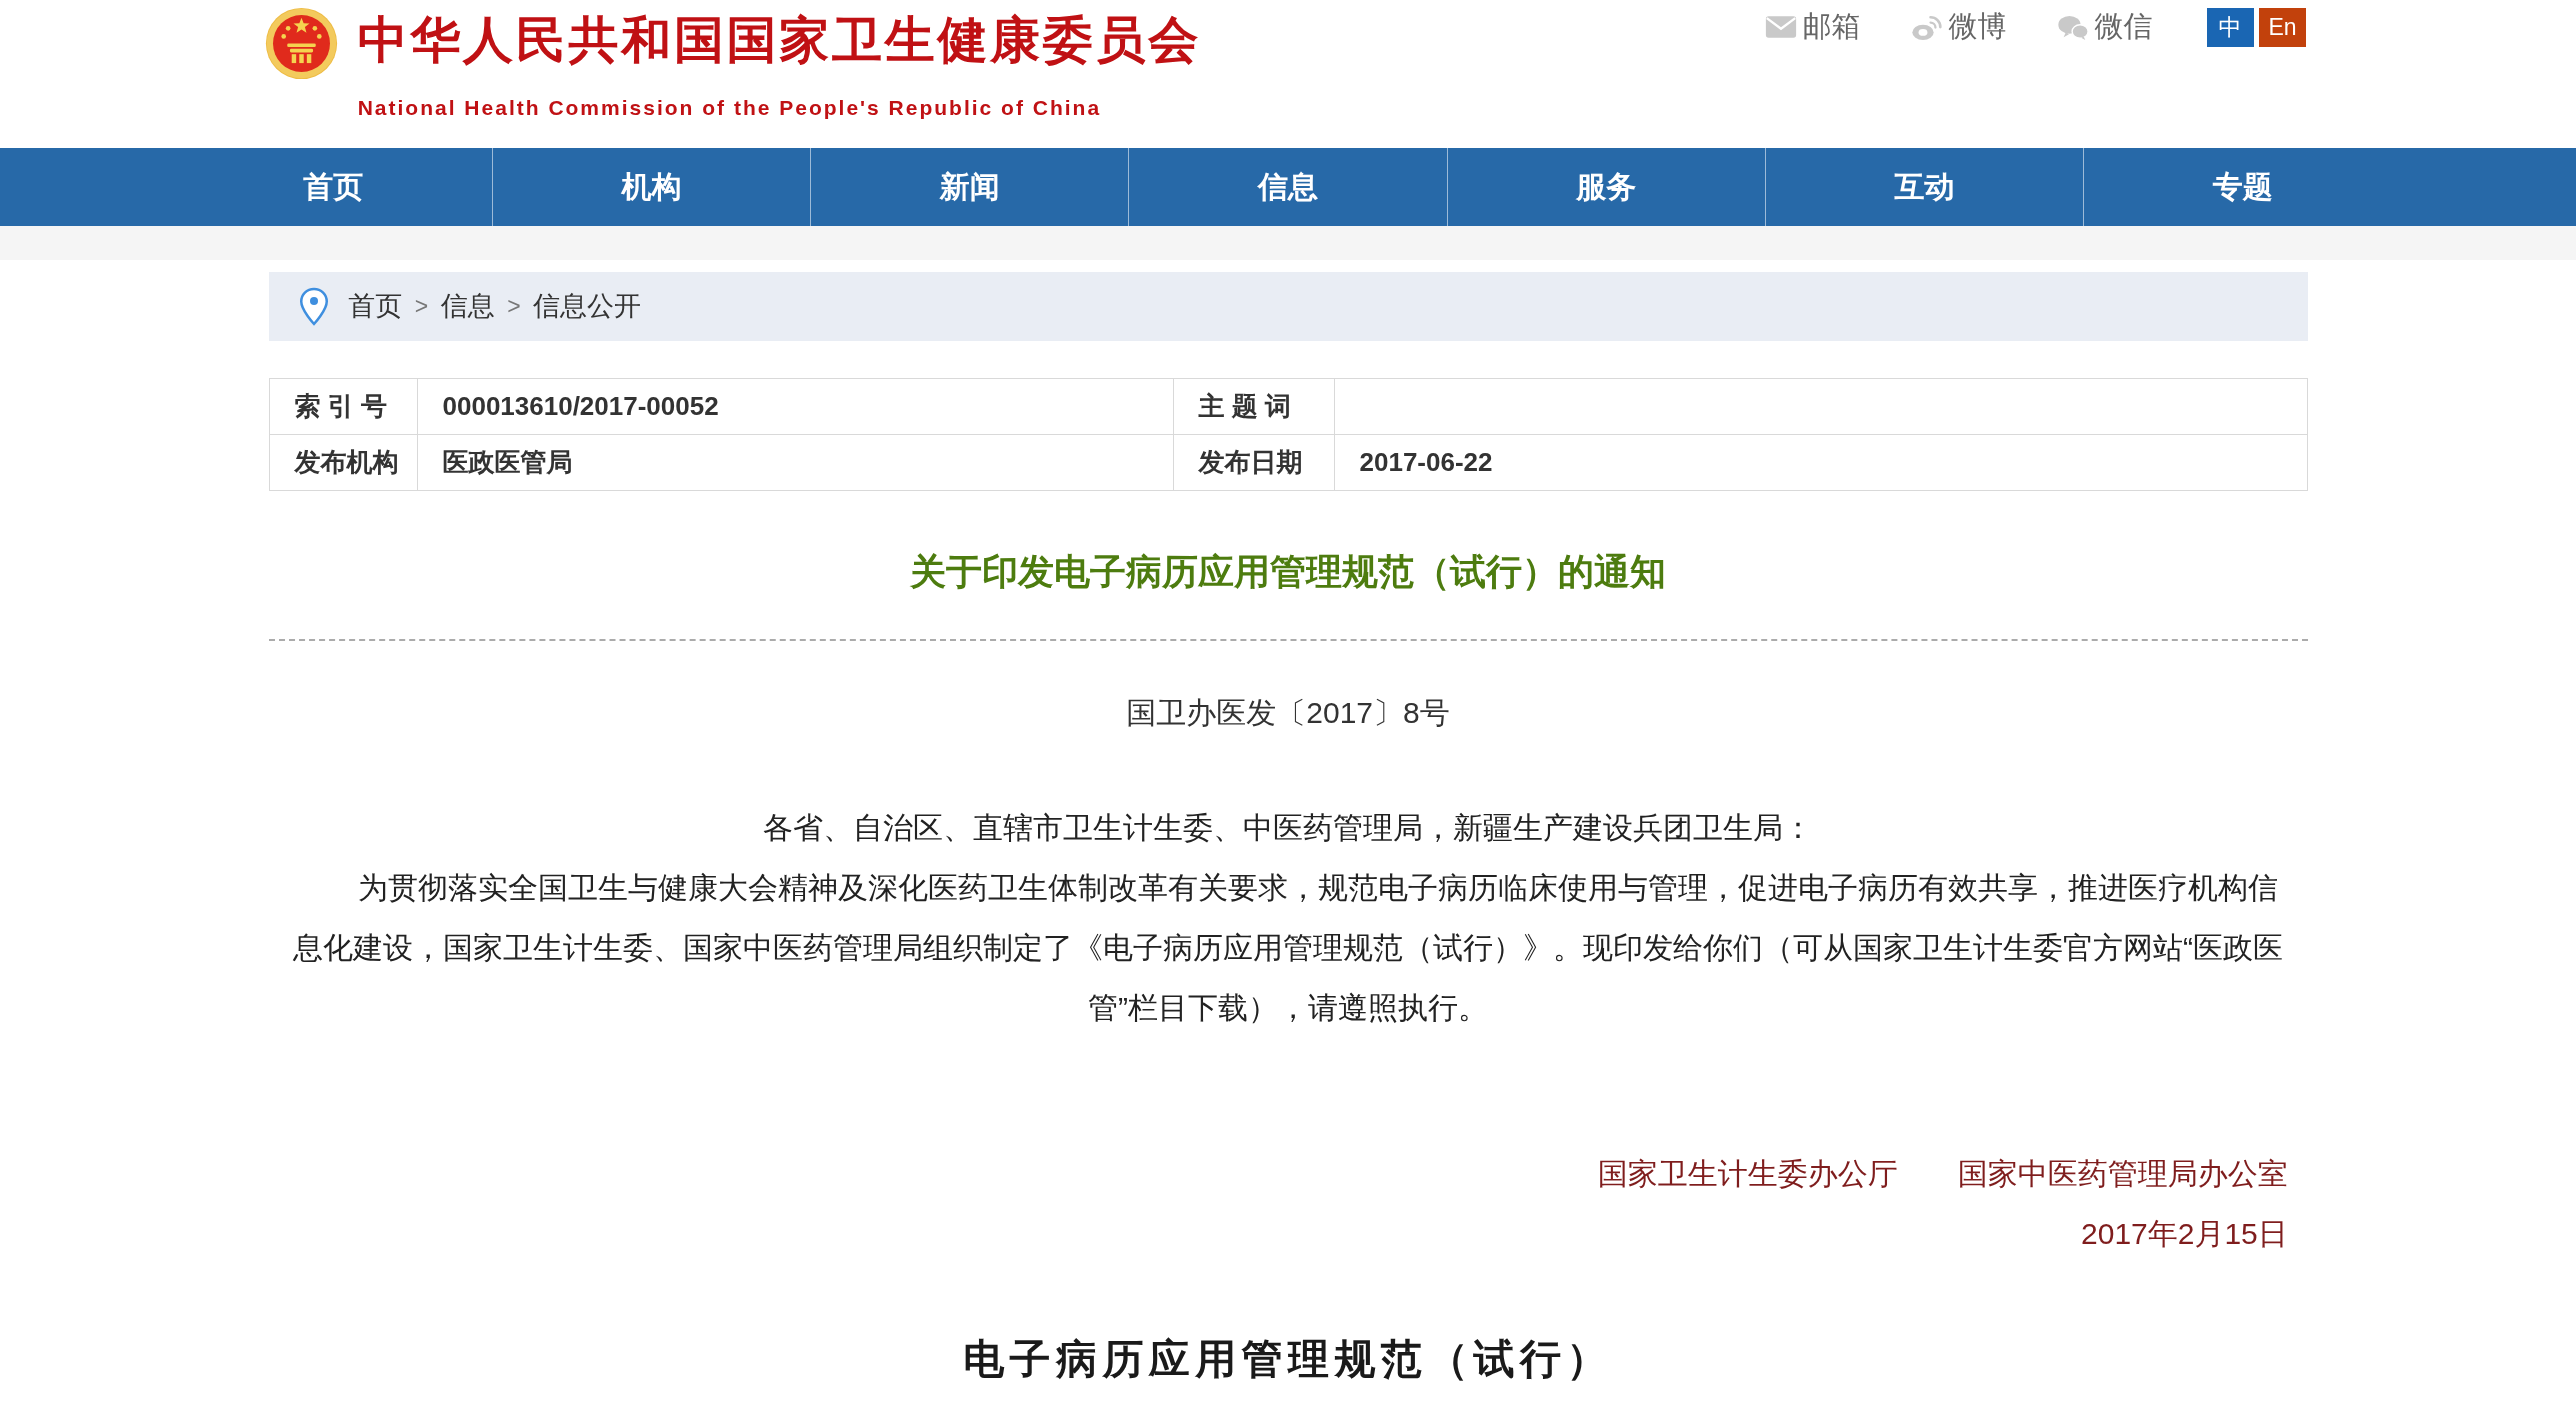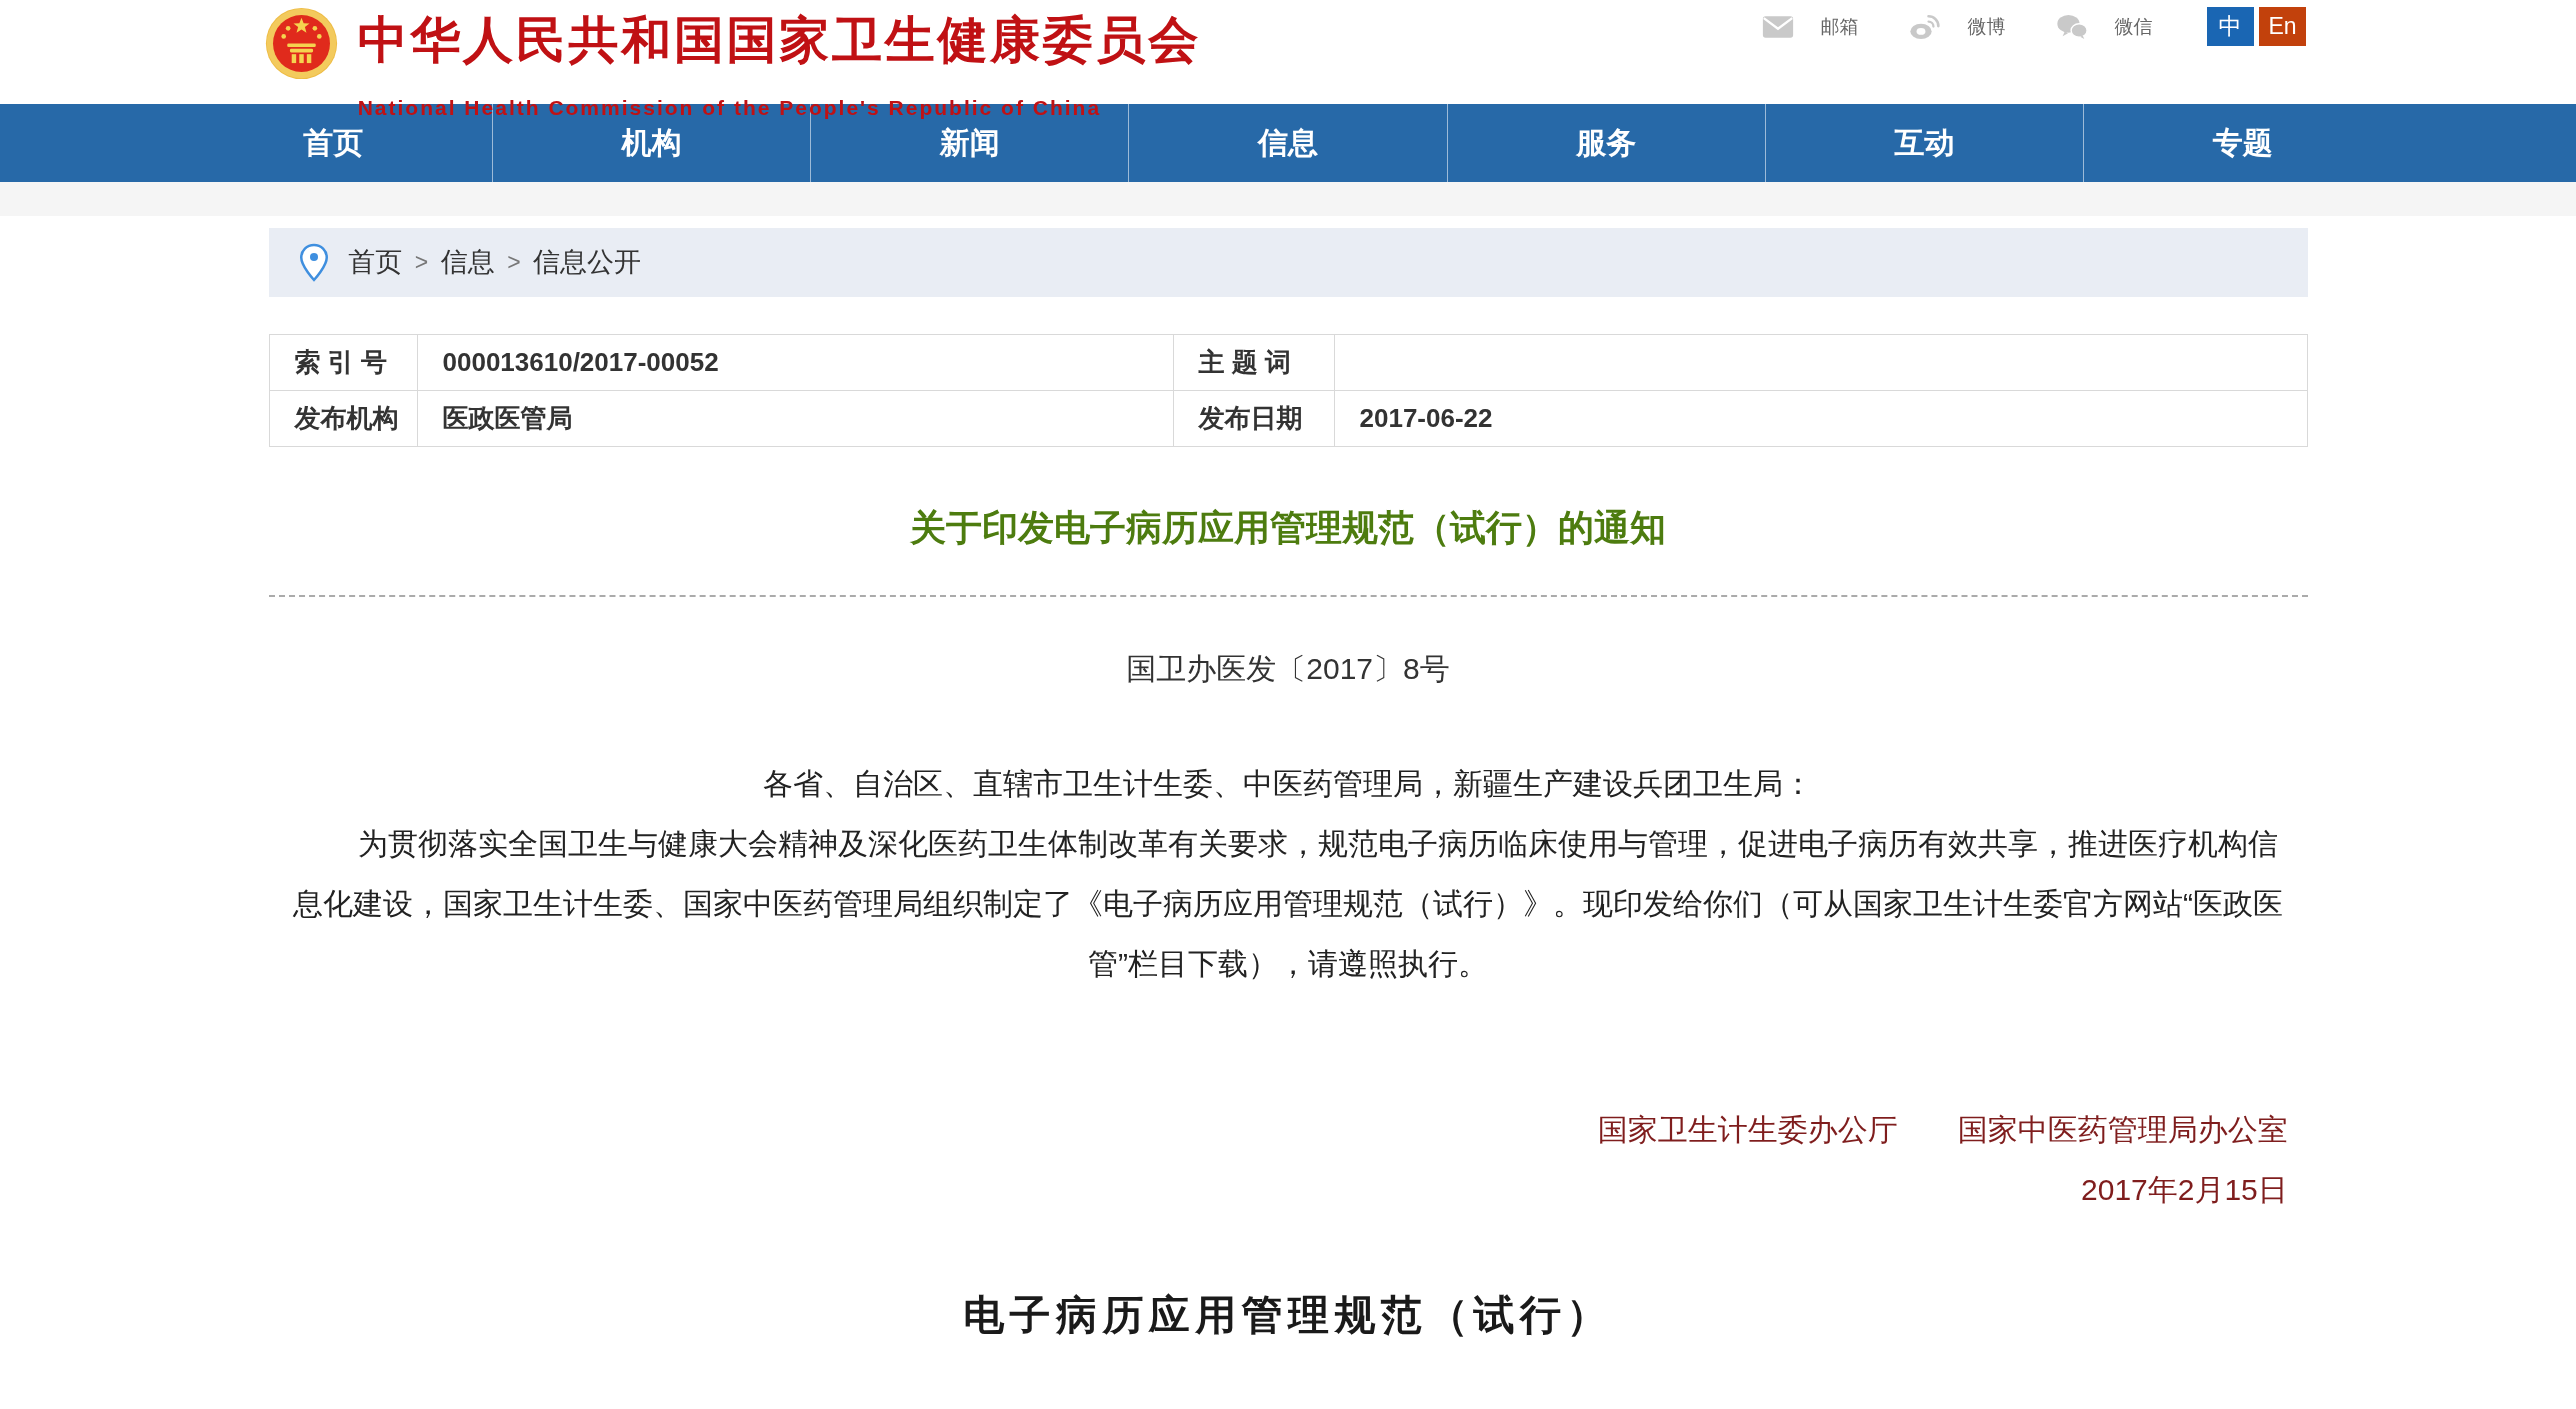--- a/index.html
+++ b/index.html
@@ -1,29 +1,29 @@
 <!DOCTYPE html>
 <html style="font-size:14.3px"><head>
 <meta charset="utf-8">
 <style>
   * { margin:0; padding:0; box-sizing:border-box; }
   html,body { background:#fff; }
   body { font-family:"Liberation Sans","DejaVu Sans",sans-serif; color:#333; }
   .page { width:2576px; height:1410px; position:relative; overflow:hidden; background:#fff; }
 
   
-  .header { height:104px; position:relative; background:#fff; }
+  .header { height:148px; position:relative; background:#fff; }
   .brand { position:absolute; left:265px; top:7.2px; display:flex; align-items:flex-start; }
   .emblem { width:73px; height:73px; flex:0 0 auto; }
   .brand-text { margin-left:19.7px; padding-top:5.4px; }
   .site-title { font-size:50px; font-weight:bold; color:#c01114; letter-spacing:2.7px; line-height:1.1; }
   .site-subtitle { font-size:21px; font-weight:bold; color:#c01114; letter-spacing:2px; margin-top:28px; }
 
   .quick { position:absolute; top:7.2px; right:270px; display:flex; align-items:center; }
-  .quick-item { display:flex; align-items:center; gap:27px; margin-left:50px; font-size:19px; color:#666; cursor:pointer; }
+  .quick-item { display:flex; align-items:center; gap:6px; margin-left:50px; font-size:29px; color:#666; cursor:pointer; }
   .quick-item svg { display:block; }
   .lang { display:flex; margin-left:54px; gap:5.4px; }
   .lang-btn { width:47px; height:39px; display:flex; align-items:center; justify-content:center;
               font-size:23px; color:#fff; cursor:pointer; }
   .lang-zh { background:#1a66b3; }
   .lang-en { background:#c2410c; }
 
   
   .nav { height:78px; background:#2769a8; }
   .nav-inner { width:2227px; height:100%; margin:0 auto; display:flex; }

